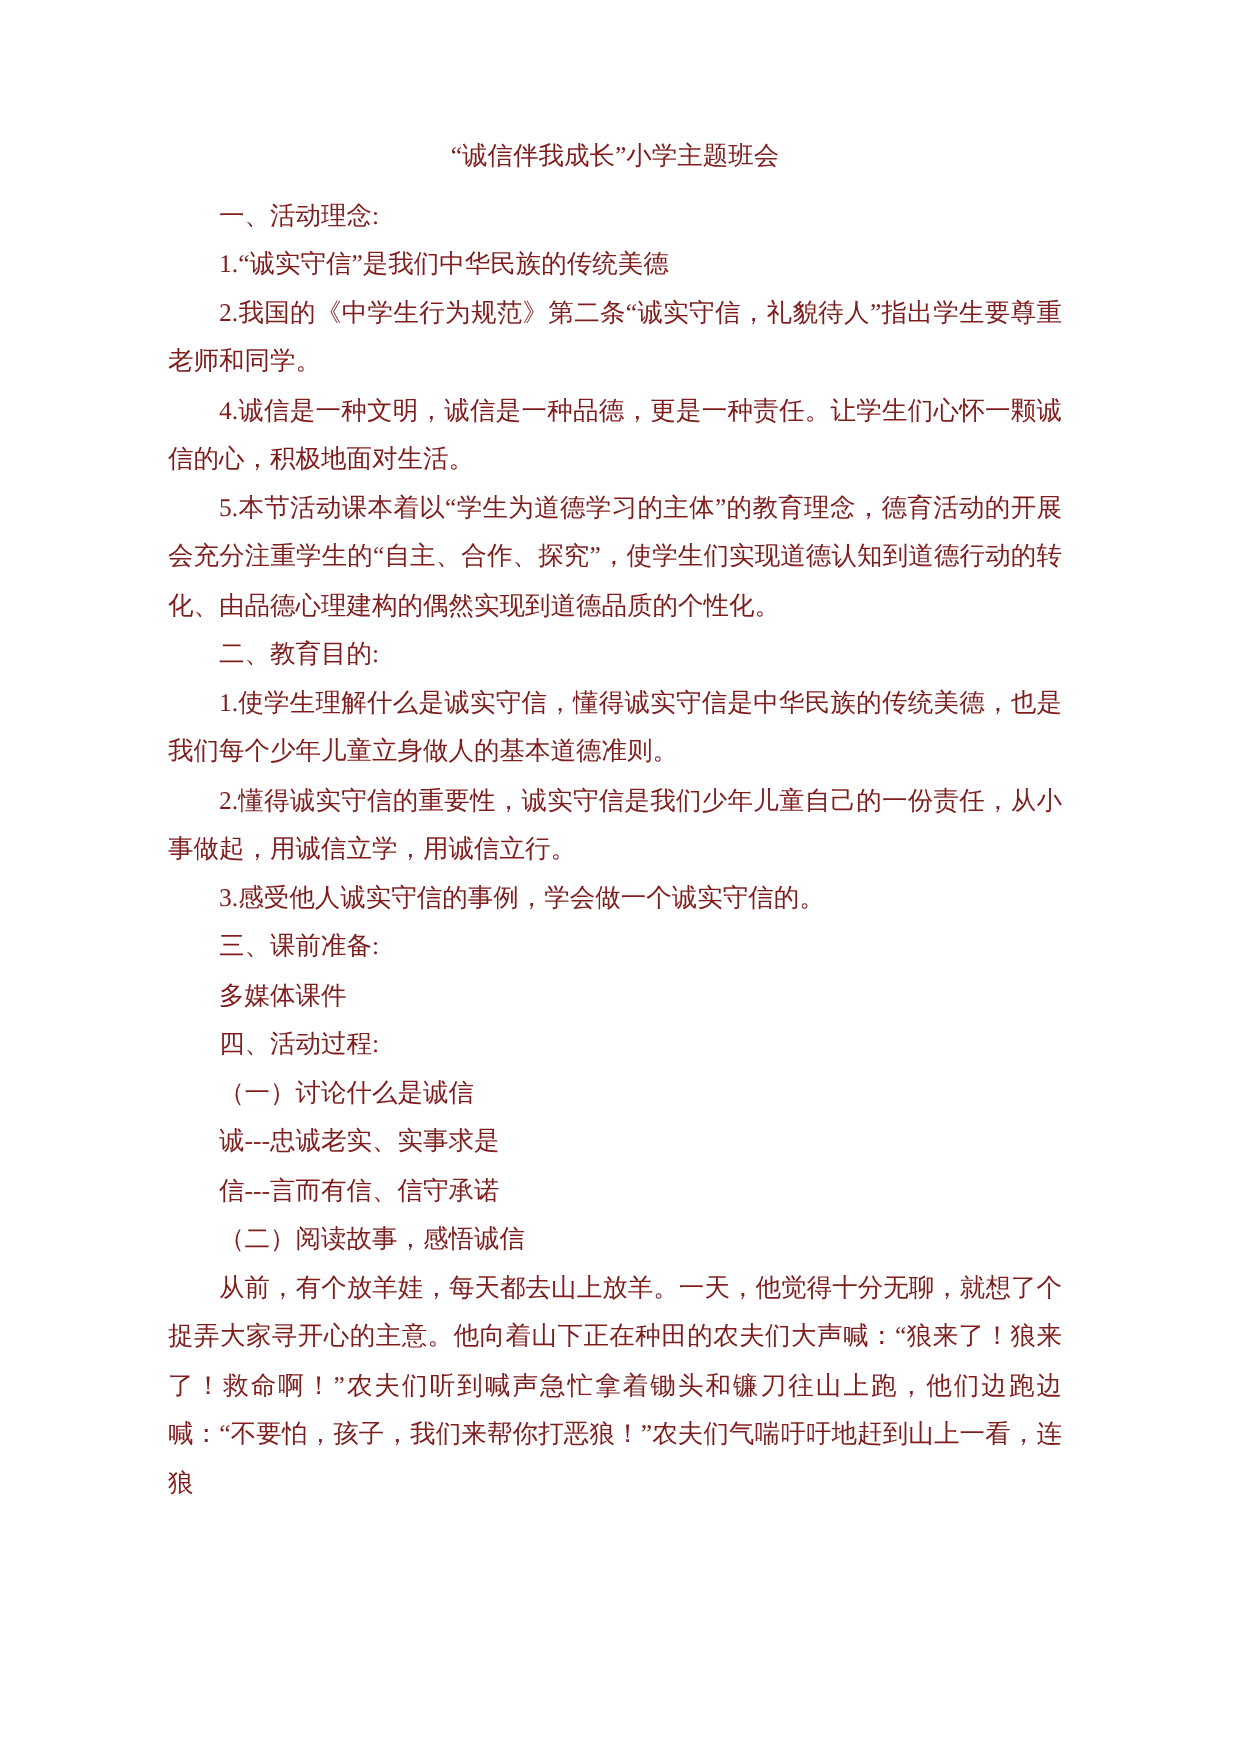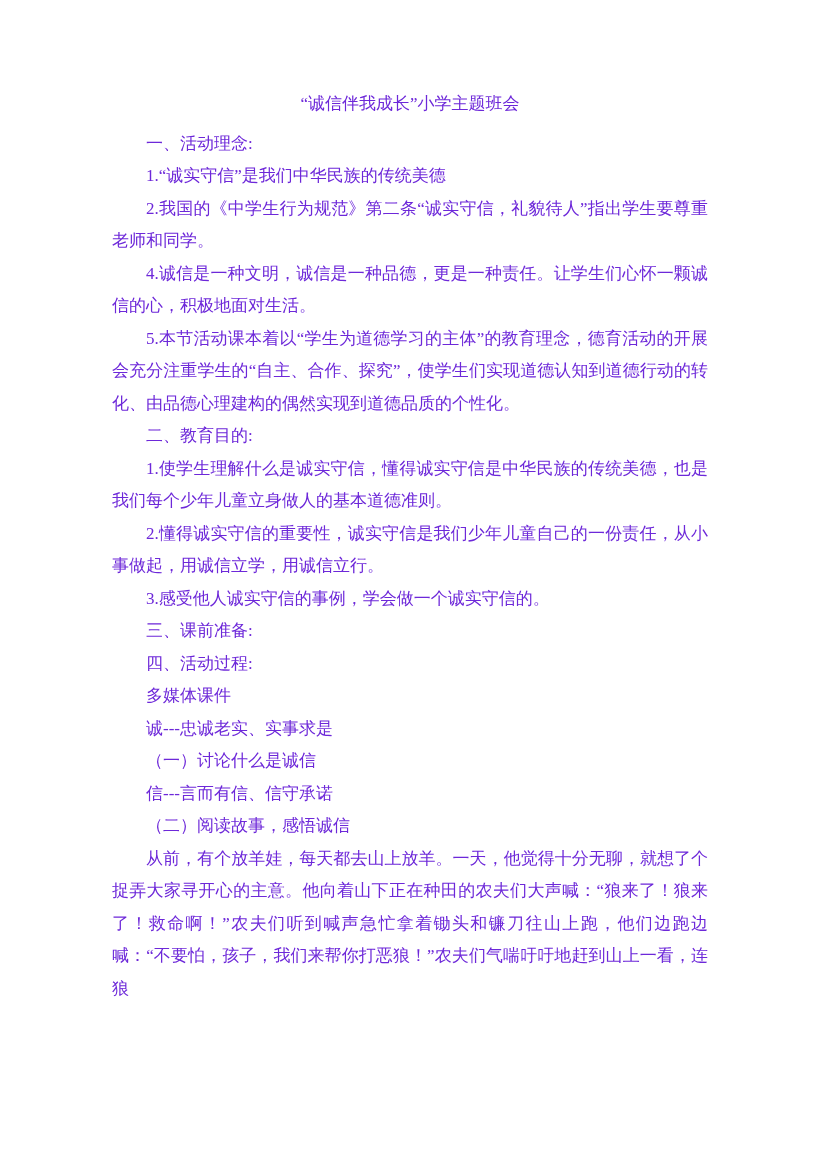--- a/index.html
+++ b/index.html
@@ -35,34 +35,34 @@
     text-indent: 0;
     margin: 0 0 7px 0;
     font-weight: normal;
     font-size: 17px;
   }
 </style>
 </head>
 <body>
 
 <div class="page" style="background: rgb(255, 255, 255);">
-  <div class="doc" style="color: #6d28d9;">
+  <div class="doc" style="color: #7f1d1d;">
     <p class="title">“诚信伴我成长”小学主题班会</p>
 
   <p>一、活动理念:</p>
       <p>1.“诚实守信”是我们中华民族的传统美德</p>
       <p>2.我国的《中学生行为规范》第二条“诚实守信，礼貌待人”指出学生要尊重老师和同学。</p>
       <p>4.诚信是一种文明，诚信是一种品德，更是一种责任。让学生们心怀一颗诚信的心，积极地面对生活。</p>
       <p>5.本节活动课本着以“学生为道德学习的主体”的教育理念，德育活动的开展会充分注重学生的“自主、合作、探究”，使学生们实现道德认知到道德行动的转化、由品德心理建构的偶然实现到道德品质的个性化。</p>
       <p>二、教育目的:</p>
       <p>1.使学生理解什么是诚实守信，懂得诚实守信是中华民族的传统美德，也是我们每个少年儿童立身做人的基本道德准则。</p>
       <p>2.懂得诚实守信的重要性，诚实守信是我们少年儿童自己的一份责任，从小事做起，用诚信立学，用诚信立行。</p>
       <p>3.感受他人诚实守信的事例，学会做一个诚实守信的。</p>
       <p>三、课前准备:</p>
+      <p>多媒体课件</p>
       <p>四、活动过程:</p>
-      <p>多媒体课件</p>
+      <p>（一）讨论什么是诚信</p>
       <p>诚---忠诚老实、实事求是</p>
-      <p>（一）讨论什么是诚信</p>
       <p>信---言而有信、信守承诺</p>
       <p>（二）阅读故事，感悟诚信</p>
       <p>从前，有个放羊娃，每天都去山上放羊。一天，他觉得十分无聊，就想了个捉弄大家寻开心的主意。他向着山下正在种田的农夫们大声喊：“狼来了！狼来了！救命啊！”农夫们听到喊声急忙拿着锄头和镰刀往山上跑，他们边跑边喊：“不要怕，孩子，我们来帮你打恶狼！”农夫们气喘吁吁地赶到山上一看，连狼</p>
     </div>
 </div>
 
 </body></html>

